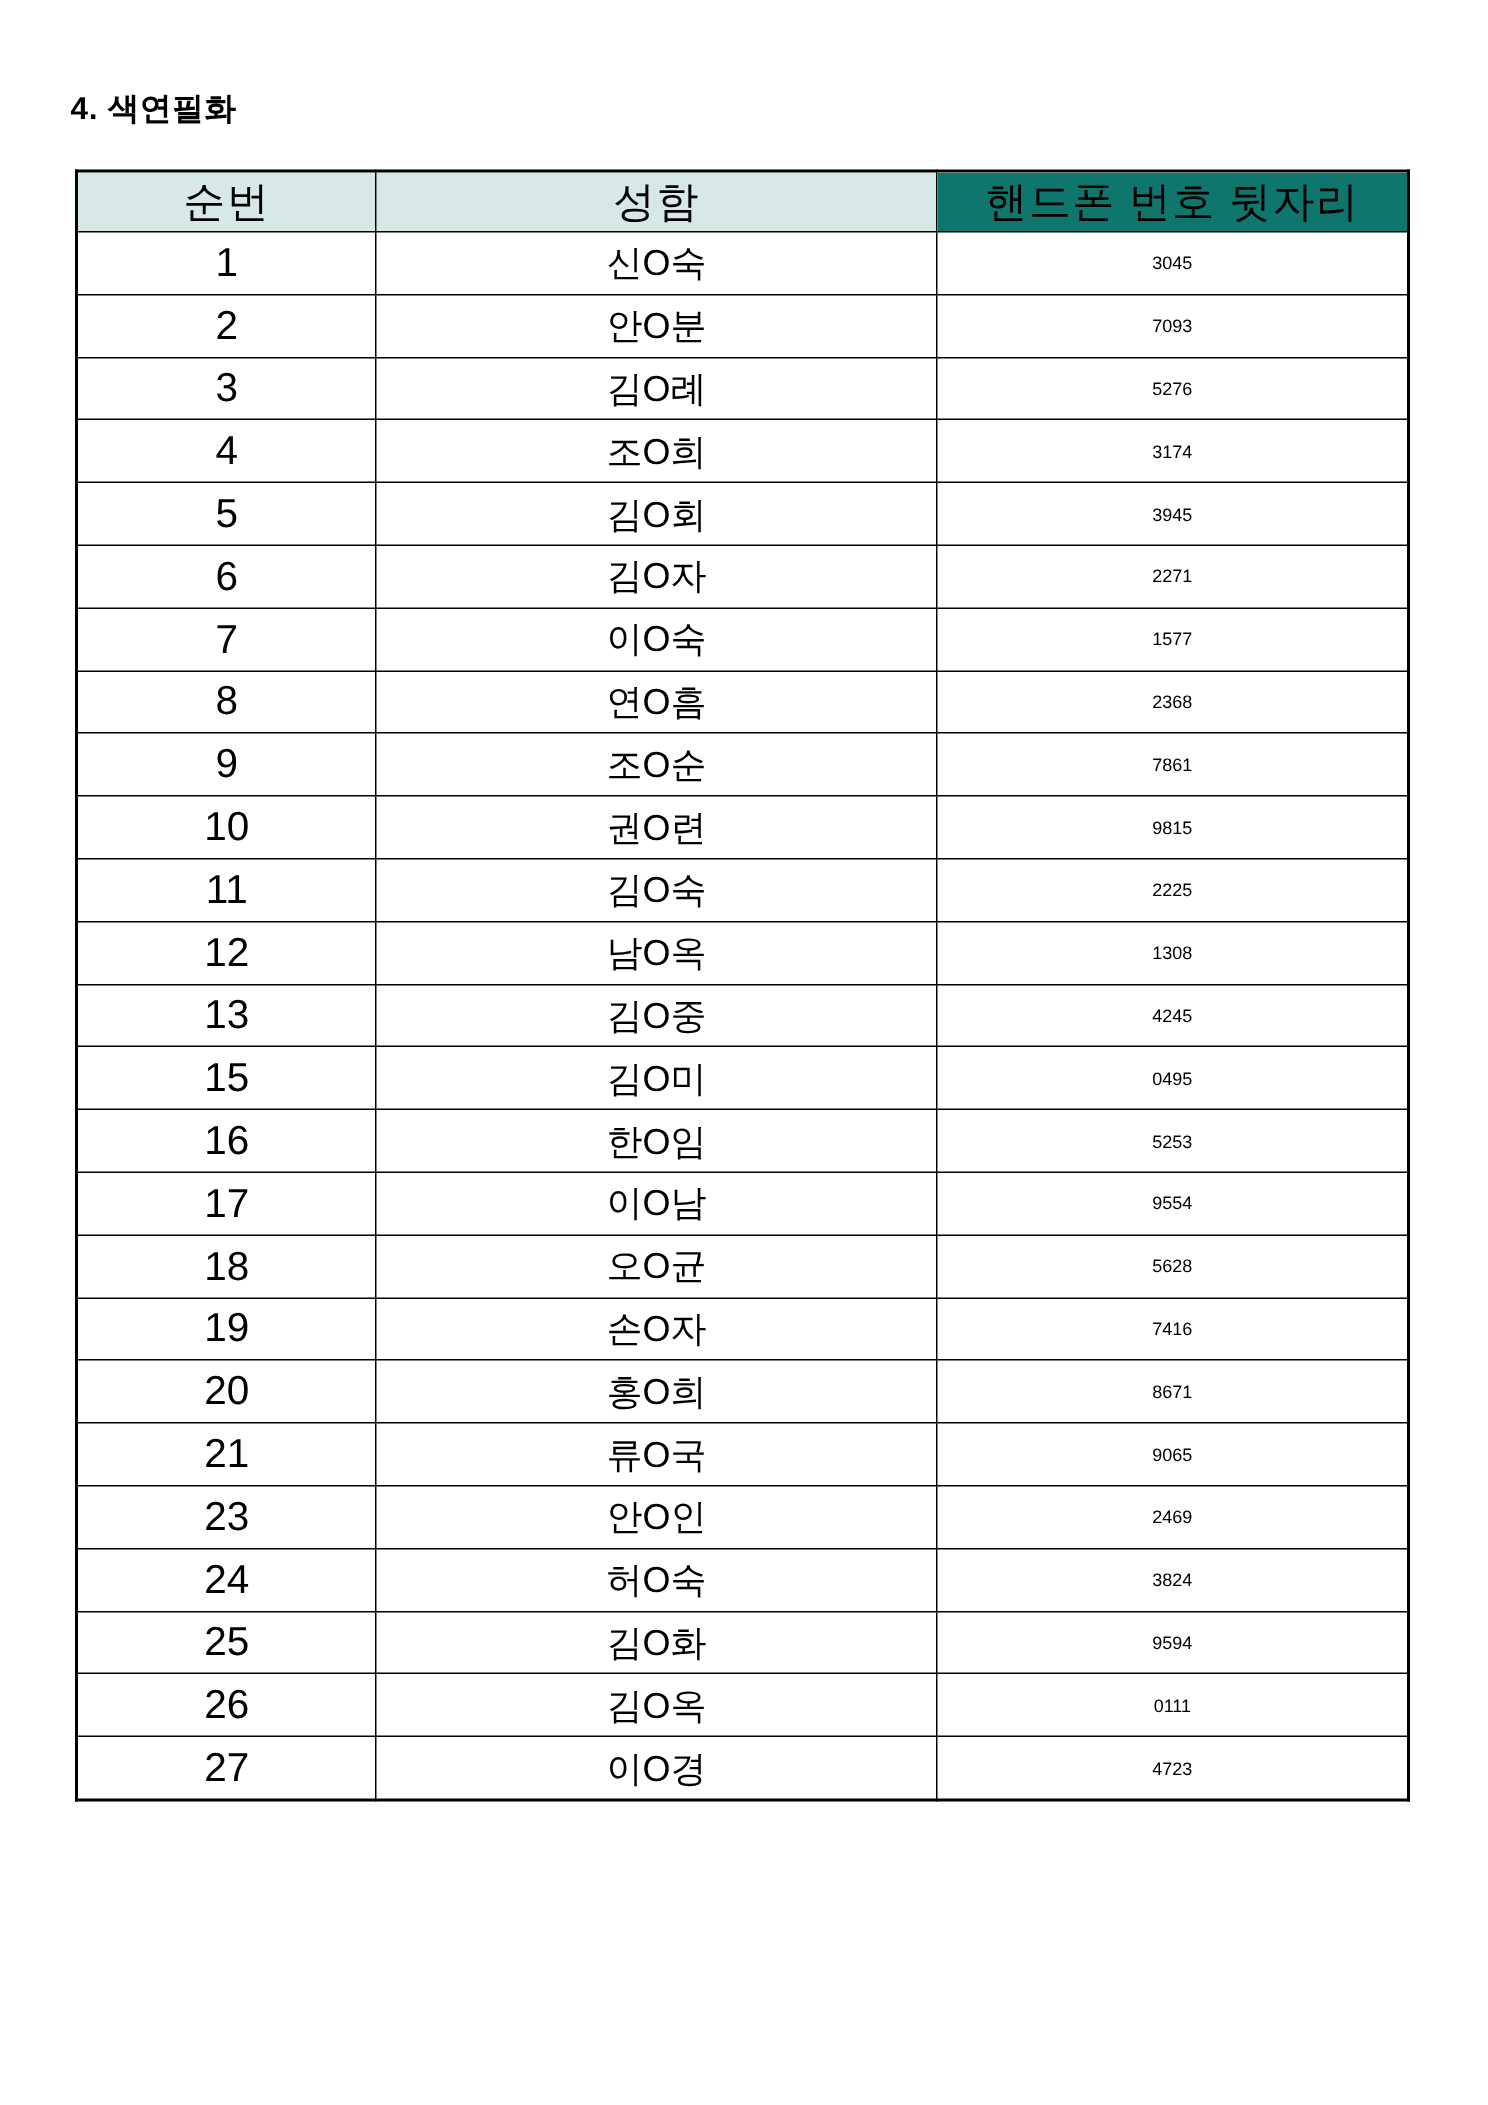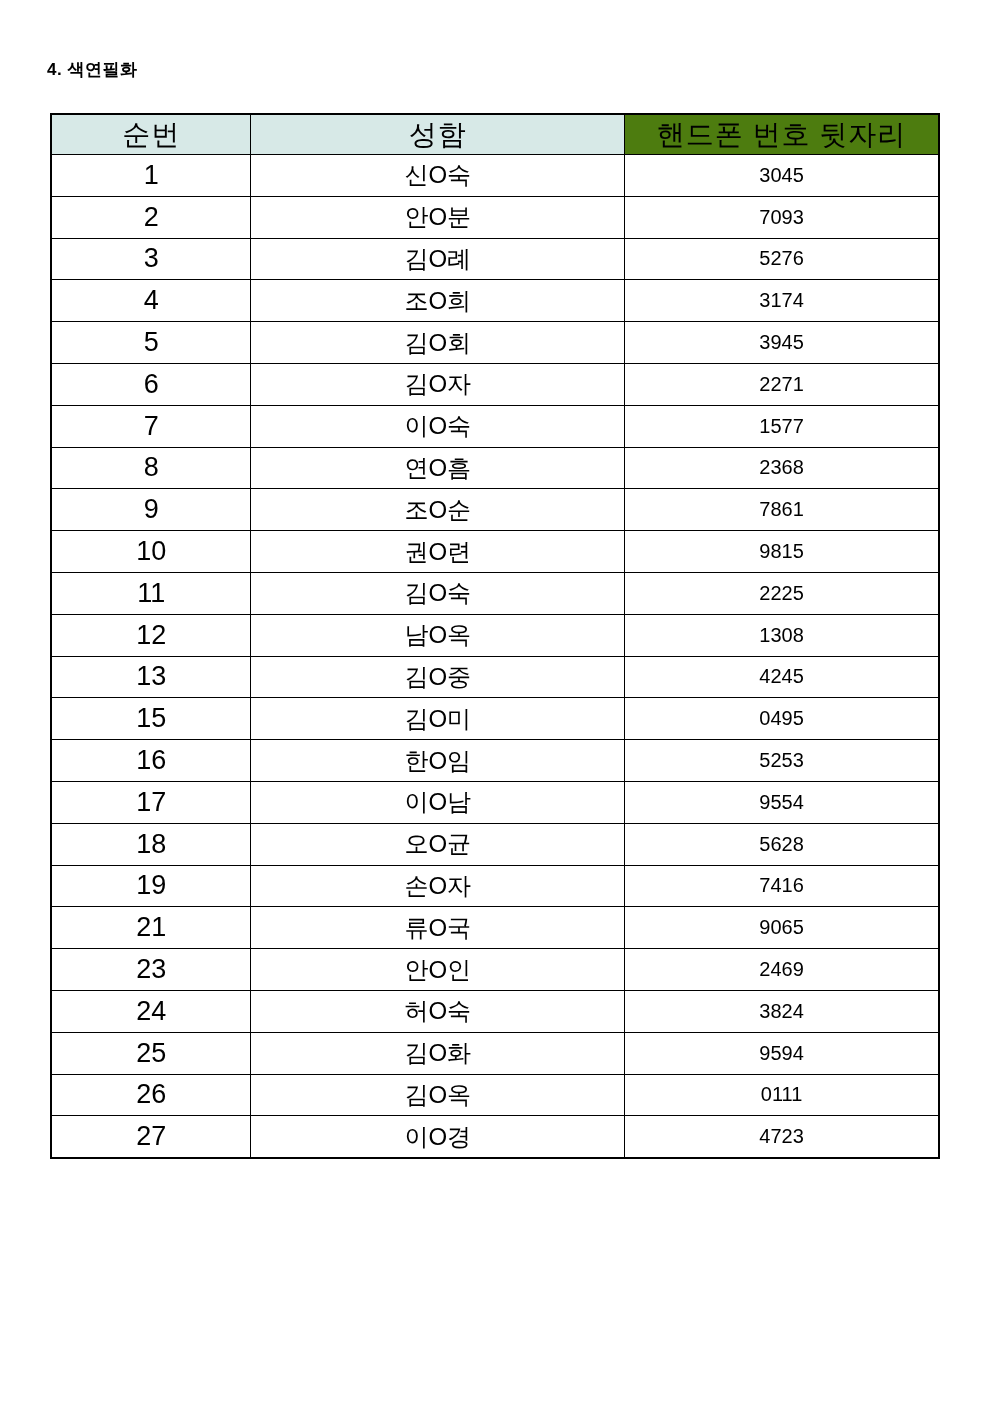--- a/index.html
+++ b/index.html
@@ -11,21 +11,21 @@
     width: 992px;
     height: 1403px;
     position: relative;
     font-family: "Liberation Sans", "DejaVu Sans", sans-serif;
     color: #000000;
   }
   .doc-title {
     position: absolute;
     left: 47px;
     top: 58px;
-    font-size: 17px;
+    font-size: 21px;
     font-weight: bold;
     letter-spacing: 0.5px;
     white-space: pre;
   }
   table.roster {
     position: absolute;
     left: 50px;
     top: 113px;
     width: 890px;
     border-collapse: collapse;
@@ -47,38 +47,38 @@
     height: 39px;
     font-size: 28px;
     font-weight: normal;
     letter-spacing: 1px;
   }
   table.roster tbody td {
     height: 40.8px;
   }
   td.cell-number { font-size: 27px; }
   td.cell-name   { font-size: 24px; }
-  td.cell-phone  { font-size: 20px; }
+  td.cell-phone  { font-size: 12px; }
 </style>
 </head>
 <body>
 
 <div class="doc-title">4. 색연필화</div>
 
 <table class="roster">
   <colgroup>
     <col class="c-num">
     <col class="c-name">
     <col class="c-phone">
   </colgroup>
   <thead>
     <tr>
       <th style="background: rgb(215, 233, 231);">순번</th>
       <th style="background: rgb(215, 233, 231);">성함</th>
-      <th style="background: #4d7c0f; margin-top: 45px;">핸드폰 번호 뒷자리</th>
+      <th style="background: #0f766e; margin-top: 45px;">핸드폰 번호 뒷자리</th>
     </tr>
   </thead>
   <tbody id="roster-body">
       <tr>
         <td class="cell-number">1</td>
         <td class="cell-name">신O숙</td>
         <td class="cell-phone">3045</td>
       </tr>
       <tr>
         <td class="cell-number">2</td>
@@ -157,20 +157,25 @@
       </tr>
       <tr>
         <td class="cell-number">18</td>
         <td class="cell-name">오O균</td>
         <td class="cell-phone">5628</td>
       </tr>
       <tr>
         <td class="cell-number">19</td>
         <td class="cell-name">손O자</td>
         <td class="cell-phone">7416</td>
+      </tr>
+      <tr>
+        <td class="cell-number">20</td>
+        <td class="cell-name">홍O희</td>
+        <td class="cell-phone">8671</td>
       </tr>
       <tr>
         <td class="cell-number">21</td>
         <td class="cell-name">류O국</td>
         <td class="cell-phone">9065</td>
       </tr>
       <tr>
         <td class="cell-number">23</td>
         <td class="cell-name">안O인</td>
         <td class="cell-phone">2469</td>

